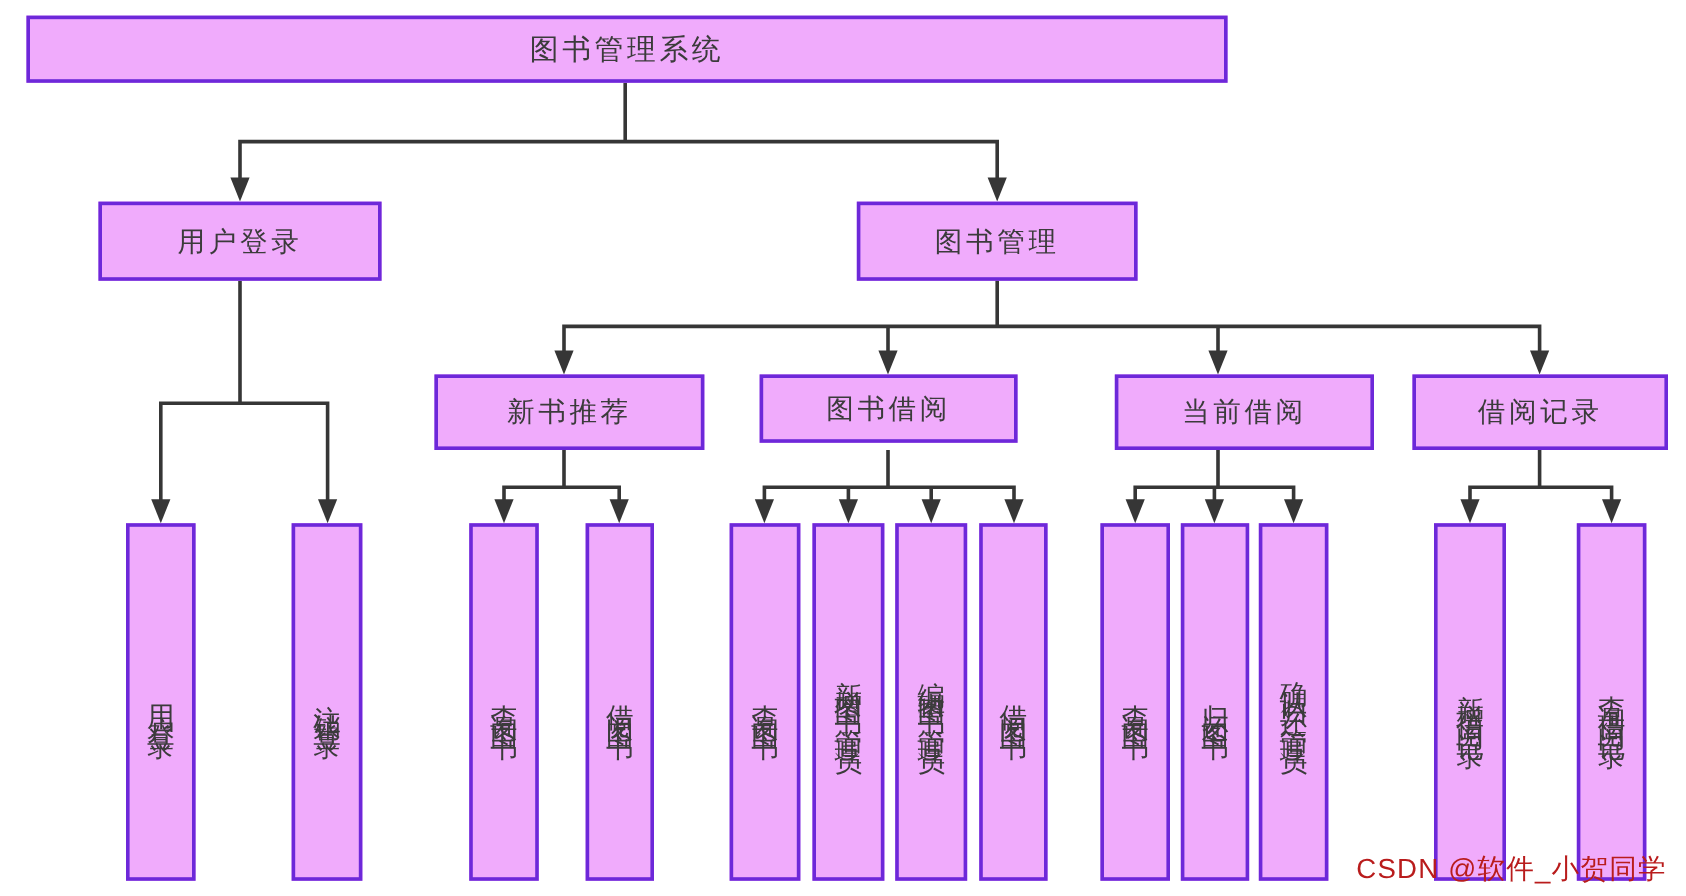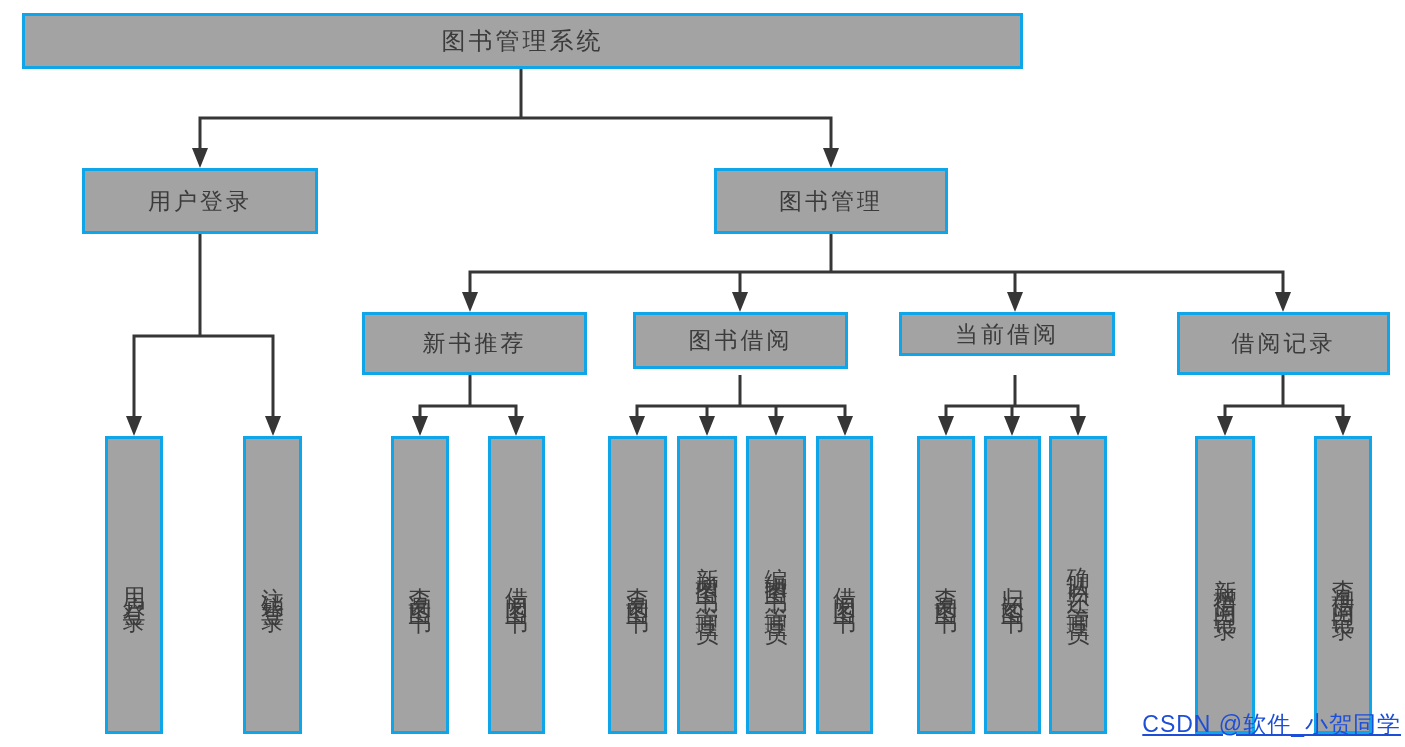--- a/index.html
+++ b/index.html
@@ -7,22 +7,22 @@
     position:relative;
     width:1405px;height:747px;
     background:#ffffff;
     font-family:"Liberation Sans","DejaVu Sans",sans-serif;
     overflow:hidden;
   }
   svg.wires{position:absolute;left:0;top:0;width:1405px;height:747px;}
   .box{
     position:absolute;
     box-sizing:border-box;
-    border:3px solid #0ea5e9;
-    background:#a3a3a3;
+    border:3px solid #6d28d9;
+    background:#f0abfc;
     display:flex;
     align-items:center;
     justify-content:center;
     color:#3b3b3b;
   }
   .box .lbl{
     color:#3b3b3b;
     font-size:23px;
     letter-spacing:3px;
     white-space:nowrap;
@@ -31,27 +31,26 @@
   .box.leaf .lbl{
     writing-mode:vertical-rl;
     text-orientation:mixed;
     letter-spacing:8px;
     font-size:23px;
     line-height:1;
     max-height:288px;
   }
   .watermark{
     position:absolute;
-    right:4px;
+    right:16px;
     bottom:7px;
     font-size:23px;
-    color:#1d4ed8;
+    color:#b91c1c;
     letter-spacing:1px;
     white-space:nowrap;
-    text-decoration:underline;
   }
 </style>
 </head>
 <body>
 
 <div class="stage">
 
   <svg class="wires" viewBox="0 0 1405 747" xmlns="http://www.w3.org/2000/svg">
     <g stroke="#363636" stroke-width="3" fill="none">
       <path d="M521,69 V118 M198.5,118 H831.5 M200,116.5 V152 M831,116.5 V152"></path>
@@ -125,21 +124,21 @@
   <div class="box" style="left:714px;top:168px;width:234px;height:66px;text-align:center;">
     <span class="lbl">图书管理</span>
   </div>
 
   <div class="box" style="left:362px;top:312px;width:225px;height:63px;align-items:center;">
     <span class="lbl">新书推荐</span>
   </div>
   <div class="box" style="left:633px;top:312px;width:215px;height:57px;">
     <span class="lbl">图书借阅</span>
   </div>
-  <div class="box" style="left:899px;top:312px;width:216px;height:44px;text-align:center;">
+  <div class="box" style="left:929px;top:312px;width:216px;height:63px;text-align:center;">
     <span class="lbl">当前借阅</span>
   </div>
   <div class="box" style="left:1177px;top:312px;width:213px;height:63px;">
     <span class="lbl">借阅记录</span>
   </div>
 
   <div class="box leaf" style="left:105px;top:436px;width:58px;height:298px;">
     <span class="lbl">用户登录</span>
   </div>
   <div class="box leaf" style="left:243px;top:436px;width:59px;height:298px;">

